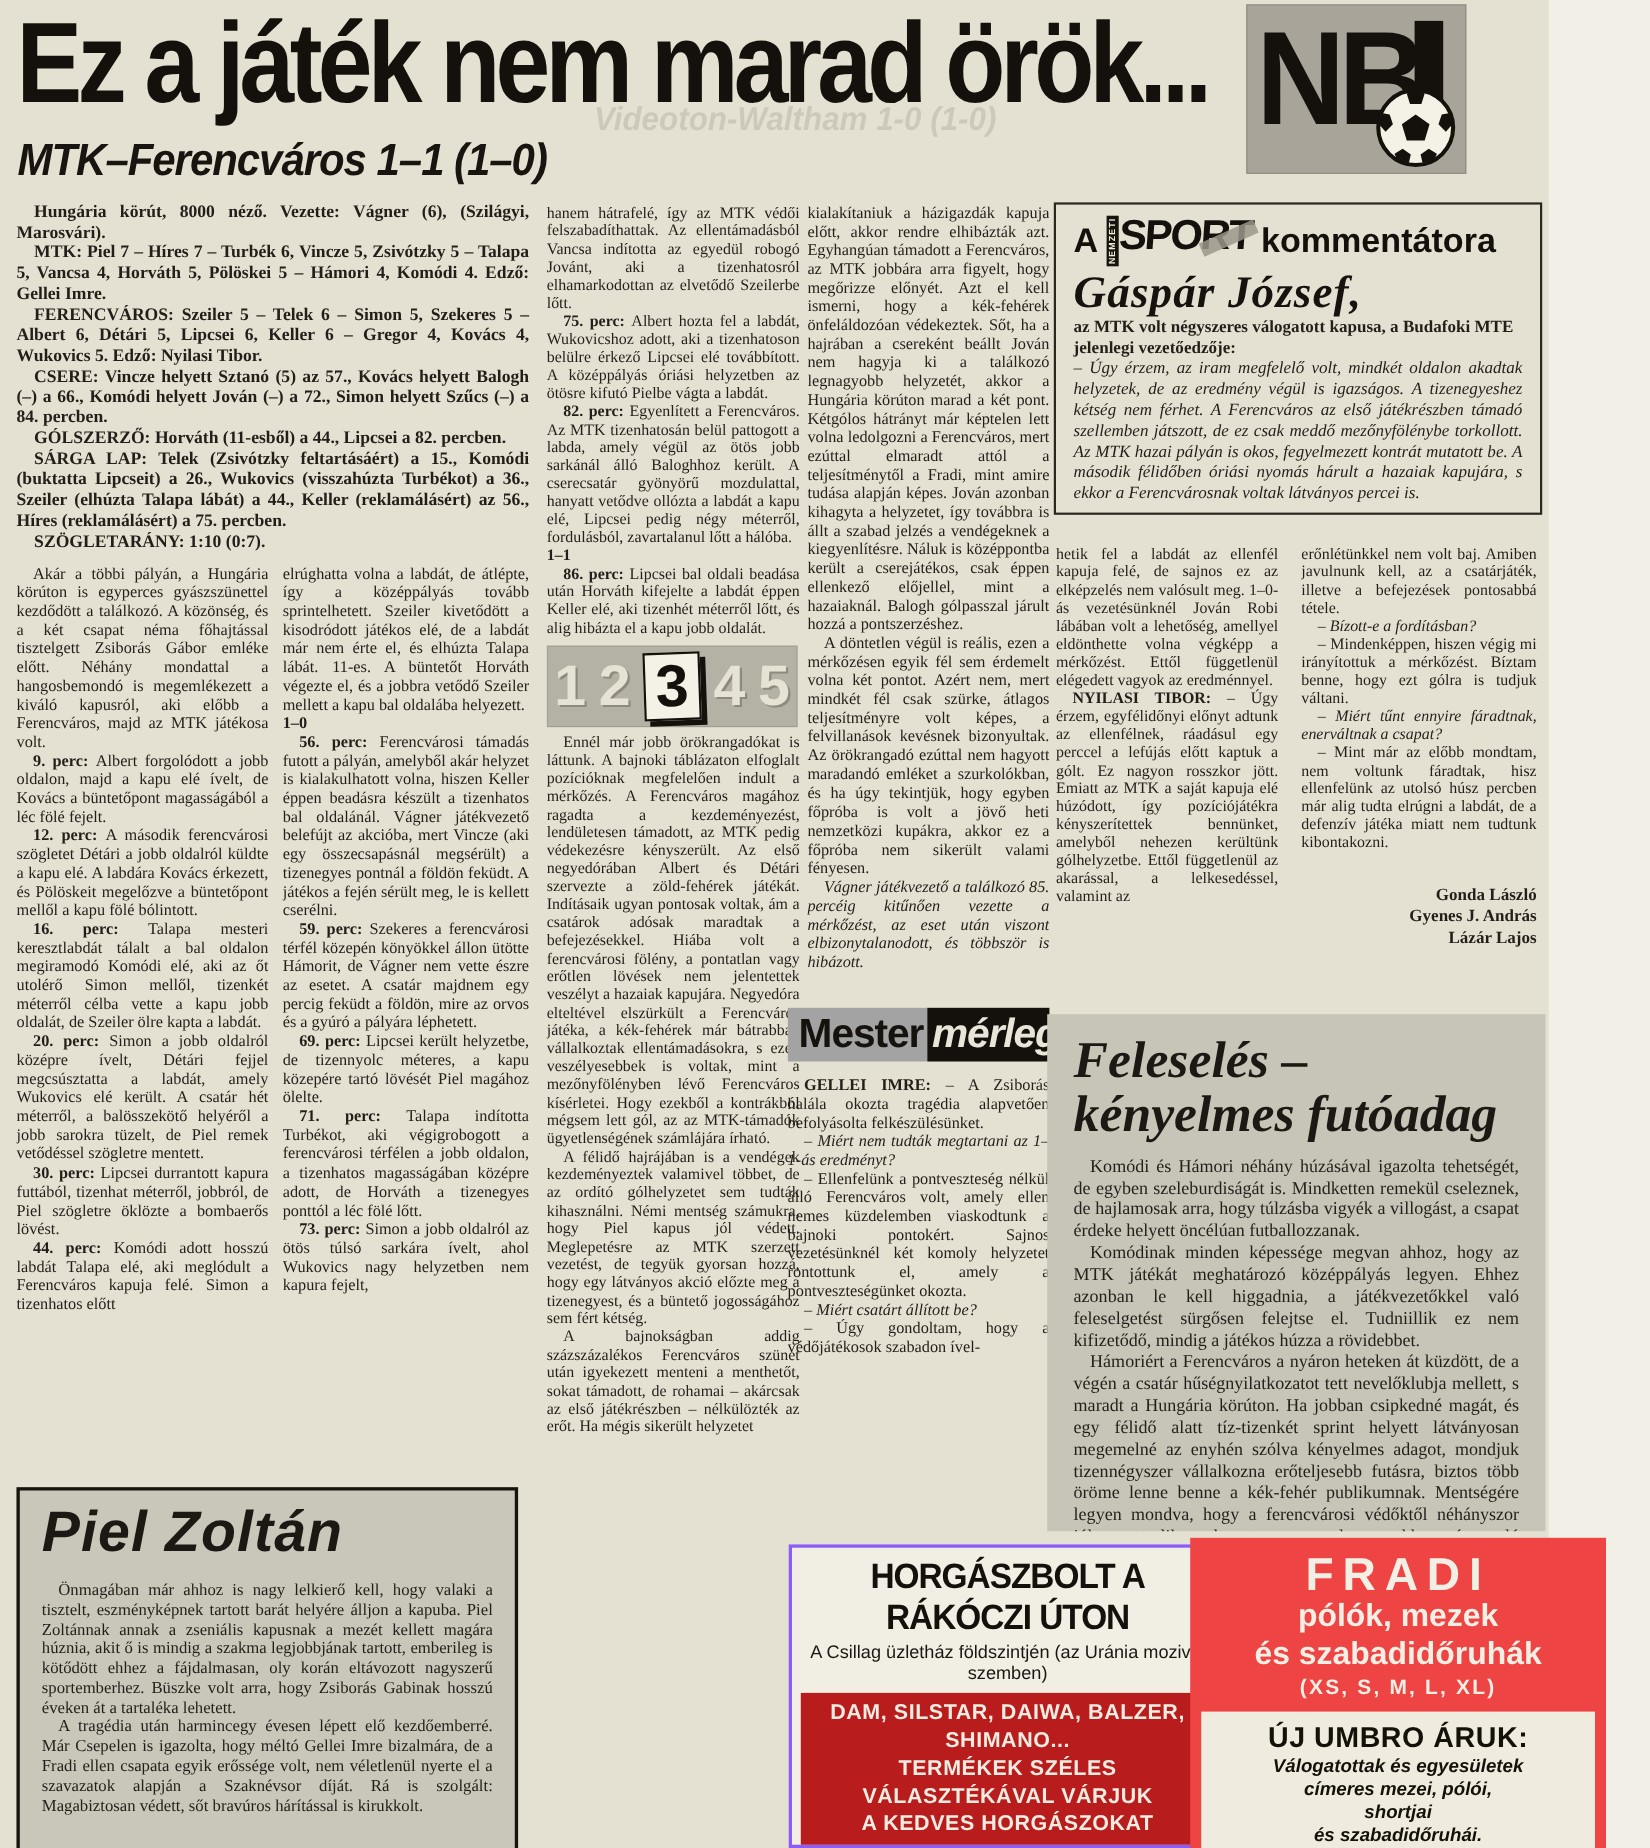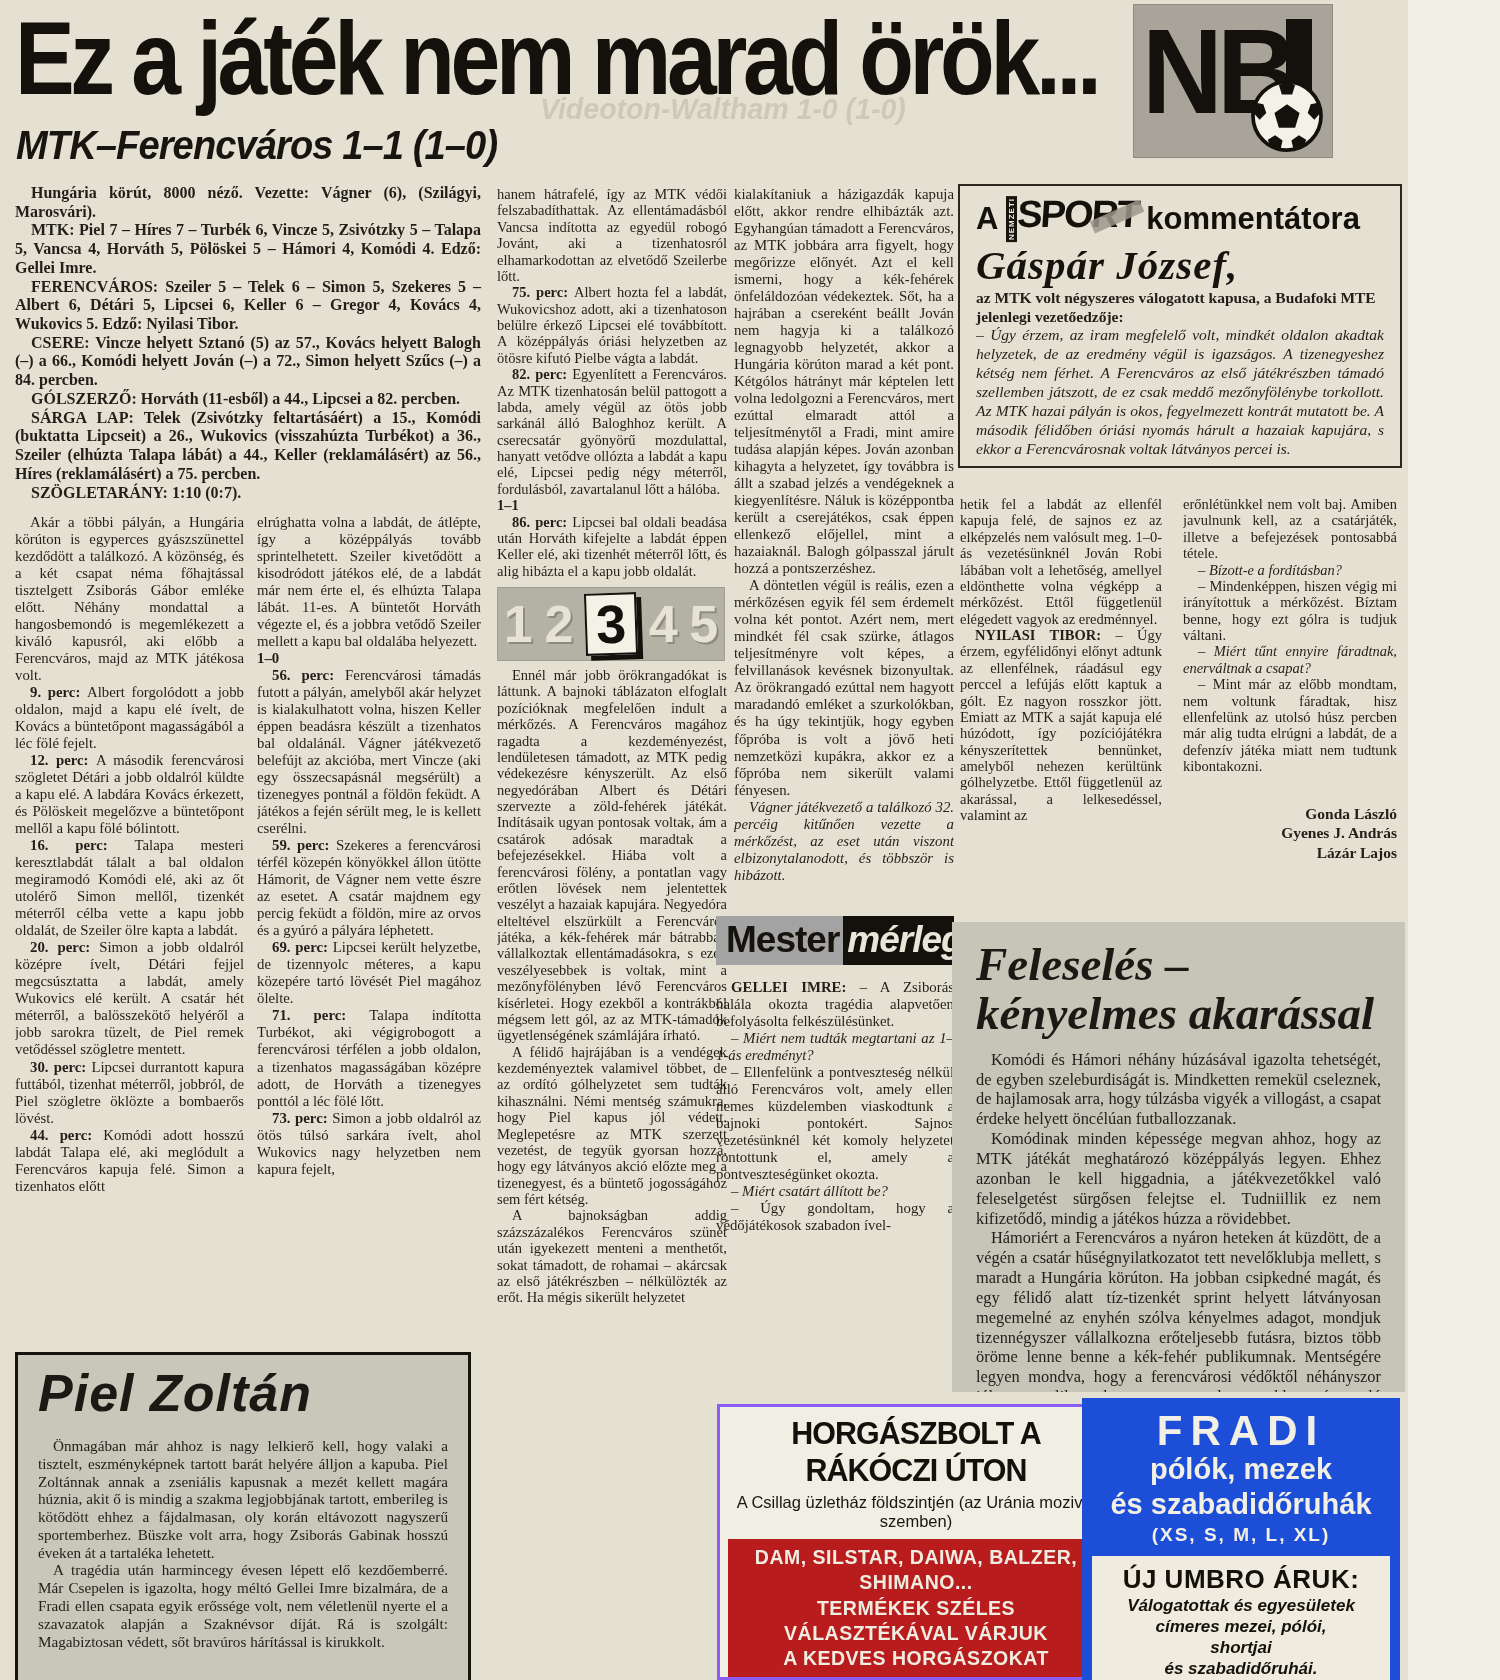--- a/index.html
+++ b/index.html
@@ -88,21 +88,21 @@
   
   .ad-horgasz{left:717px;top:1404px;width:398px;height:276px;background:#f1eee3;border:3px solid #8b5cf6;
     box-sizing:border-box;padding:8px 8px;overflow:hidden;}
   .hb-title{text-align:center;font-family:"Liberation Sans",sans-serif;font-weight:700;font-size:32px;
     letter-spacing:-1px;color:#14110c;transform:scaleX(.95);transform-origin:50% 0;}
   .hb-sub{text-align:center;font-family:"Liberation Sans",sans-serif;font-size:16.5px;margin-top:4px;color:#1a1611;}
   .hb-banner{background:#b91c1c;color:#efece1;margin-top:8px;padding:6px 4px;text-align:center;
     font-family:"Liberation Sans",sans-serif;}
   .hb-banner .para{font-weight:700;font-size:19.5px;line-height:1.3;text-indent:0;text-align:center;letter-spacing:.5px;}
   
-  .ad-fradi{left:1082px;top:1398px;width:318px;height:282px;background:#1d4ed8;color:#f2efe4;
+  .ad-fradi{left:1082px;top:1398px;width:378px;height:282px;background:#ef4444;color:#f2efe4;
     box-sizing:border-box;padding:12px 10px;text-align:center;overflow:hidden;}
   .fr-title{font-family:"Liberation Sans",sans-serif;font-weight:700;font-size:42px;letter-spacing:8px;line-height:1;}
   .fr-line{font-family:"Liberation Sans",sans-serif;font-weight:700;font-size:29px;line-height:1.2;}
   .fr-sizes{font-family:"Liberation Sans",sans-serif;font-weight:700;font-size:19px;letter-spacing:2px;margin-top:2px;}
   .fr-panel{background:#efecdf;color:#14110a;margin-top:10px;padding:8px 6px;}
   .fr-panel-title{font-family:"Liberation Sans",sans-serif;font-weight:700;font-size:26px;letter-spacing:.5px;}
   .fr-panel .para{font-family:"Liberation Sans",sans-serif;font-weight:700;font-style:italic;font-size:17px;
     line-height:1.25;text-indent:0;text-align:center;}
 </style>
 </head>
@@ -175,21 +175,21 @@
   <div>
       <p class="para">Ennél már jobb örökrangadókat is láttunk. A bajnoki táblázaton elfoglalt pozícióknak megfelelően indult a mérkőzés. A Ferencváros magához ragadta a kezdeményezést, lendületesen támadott, az MTK pedig védekezésre kényszerült. Az első negyedórában Albert és Détári szervezte a zöld-fehérek játékát. Indításaik ugyan pontosak voltak, ám a csatárok adósak maradtak a befejezésekkel. Hiába volt a ferencvárosi fölény, a pontatlan vagy erőtlen lövések nem jelentettek veszélyt a hazaiak kapujára. Negyedóra elteltével elszürkült a Ferencváros játéka, a kék-fehérek már bátrabban vállalkoztak ellentámadásokra, s ezek veszélyesebbek is voltak, mint a mezőnyfölényben lévő Ferencváros kísérletei. Hogy ezekből a kontrákból mégsem lett gól, az az MTK-támadók ügyetlenségének számlájára írható.</p>
       <p class="para">A félidő hajrájában is a vendégek kezdeményeztek valamivel többet, de az ordító gólhelyzetet sem tudták kihasználni. Némi mentség számukra, hogy Piel kapus jól védett. Meglepetésre az MTK szerzett vezetést, de tegyük gyorsan hozzá, hogy egy látványos akció előzte meg a tizenegyest, és a büntető jogosságához sem fért kétség.</p>
       <p class="para">A bajnokságban addig százszázalékos Ferencváros szünet után igyekezett menteni a menthetőt, sokat támadott, de rohamai – akárcsak az első játékrészben – nélkülözték az erőt. Ha mégis sikerült helyzetet</p>
     </div>
 </div>
 
 <div class="abs bodycol col4">
     <p class="para noindent">kialakítaniuk a házigazdák kapuja előtt, akkor rendre elhibázták azt. Egyhangúan támadott a Ferencváros, az MTK jobbára arra figyelt, hogy megőrizze előnyét. Azt el kell ismerni, hogy a kék-fehérek önfeláldozóan védekeztek. Sőt, ha a hajrában a csereként beállt Jován nem hagyja ki a találkozó legnagyobb helyzetét, akkor a Hungária körúton marad a két pont. Kétgólos hátrányt már képtelen lett volna ledolgozni a Ferencváros, mert ezúttal elmaradt attól a teljesítménytől a Fradi, mint amire tudása alapján képes. Jován azonban kihagyta a helyzetet, így továbbra is állt a szabad jelzés a vendégeknek a kiegyenlítésre. Náluk is középpontba került a cserejátékos, csak éppen ellenkező előjellel, mint a hazaiaknál. Balogh gólpasszal járult hozzá a pontszerzéshez.</p>
     <p class="para">A döntetlen végül is reális, ezen a mérkőzésen egyik fél sem érdemelt volna két pontot. Azért nem, mert mindkét fél csak szürke, átlagos teljesítményre volt képes, a felvillanások kevésnek bizonyultak. Az örökrangadó ezúttal nem hagyott maradandó emléket a szurkolókban, és ha úgy tekintjük, hogy egyben főpróba is volt a jövő heti nemzetközi kupákra, akkor ez a főpróba nem sikerült valami fényesen.</p>
-    <p class="para italic">Vágner játékvezető a találkozó 32. percéig kitűnően vezette a mérkőzést, az eset után viszont elbizonytalanodott, és többször is hibázott.</p>
+    <p class="para italic">Vágner játékvezető a találkozó 85. percéig kitűnően vezette a mérkőzést, az eset után viszont elbizonytalanodott, és többször is hibázott.</p>
   </div>
 
 <div class="abs mester">
   <div class="mester-logo">
     <span class="mester-left">Mester</span>
     <span class="mester-right">mérleg</span>
   </div>
   <div>
       <p class="para"><b>GELLEI IMRE: </b>– A Zsiborás halála okozta tragédia alapvetően befolyásolta felkészülésünket.</p>
       <p class="para italic">– Miért nem tudták megtartani az 1–1-ás eredményt?</p>
@@ -229,21 +229,21 @@
   </div>
 <div class="abs bylines">
     <p class="para bold right">Gonda László</p>
     <p class="para bold right">Gyenes J. András</p>
     <p class="para bold right">Lázár Lajos</p>
   </div>
 
 <div class="abs feleseles">
   <div class="fel-title">
     <div>Feleselés –</div>
-    <div>kényelmes akarással</div>
+    <div>kényelmes futóadag</div>
   </div>
   <div class="body">
       <p class="para">Komódi és Hámori néhány húzásával igazolta tehetségét, de egyben szeleburdiságát is. Mindketten remekül cseleznek, de hajlamosak arra, hogy túlzásba vigyék a villogást, a csapat érdeke helyett öncélúan futballozzanak.</p>
       <p class="para">Komódinak minden képessége megvan ahhoz, hogy az MTK játékát meghatározó középpályás legyen. Ehhez azonban le kell higgadnia, a játékvezetőkkel való feleselgetést sürgősen felejtse el. Tudniillik ez nem kifizetődő, mindig a játékos húzza a rövidebbet.</p>
       <p class="para">Hámoriért a Ferencváros a nyáron heteken át küzdött, de a végén a csatár hűségnyilatkozatot tett nevelőklubja mellett, s maradt a Hungária körúton. Ha jobban csipkedné magát, és egy félidő alatt tíz-tizenkét sprint helyett látványosan megemelné az enyhén szólva kényelmes adagot, mondjuk tizennégyszer vállalkozna erőteljesebb futásra, biztos több öröme lenne benne a kék-fehér publikumnak. Mentségére legyen mondva, hogy a ferencvárosi védőktől néhányszor jókora taslikat kapott, egy alacsonyabb színvonalú ökölvívómeccsen nincs ennyi felütés, jobbhorog.</p>
     </div>
 </div>
 
 <div class="abs piel">
   <div class="piel-title">Piel Zoltán</div>

